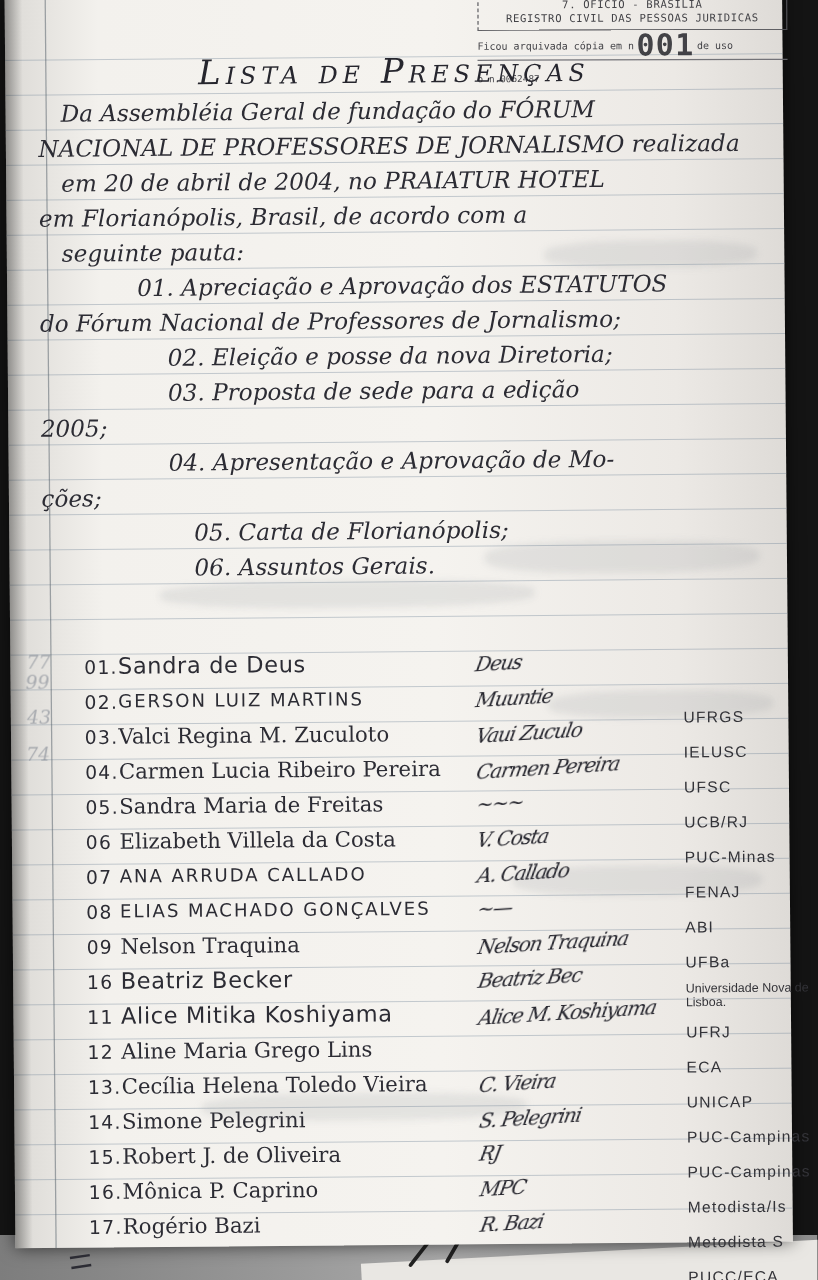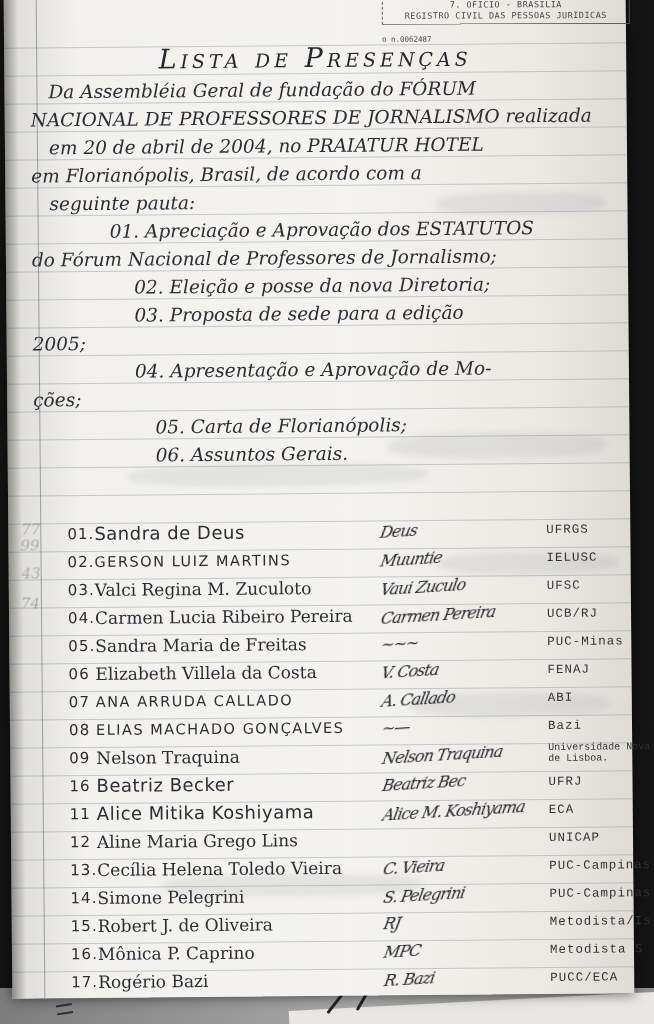--- a/index.html
+++ b/index.html
@@ -62,21 +62,21 @@
   .row{position:relative;height:28px;line-height:28px;white-space:nowrap;color:#2c2c34;}
   .num{position:absolute;left:59px;width:34px;font-family:"DejaVu Sans",sans-serif;font-size:15px;letter-spacing:1px;}
   .name{position:absolute;left:86px;font-size:17px;}
   .name.print{font-family:"DejaVu Sans",sans-serif;font-style:normal;font-size:14.5px;letter-spacing:1.5px;}
   .name.print-lg{font-family:"DejaVu Sans",sans-serif;font-style:normal;font-size:18px;letter-spacing:.5px;}
   .sig{
     position:absolute;left:372px;font-family:"DejaVu Serif",serif;font-style:italic;
     font-size:16px;transform:rotate(-3deg) skewX(-14deg);letter-spacing:-1px;
     color:#26262e;filter:blur(.25px);
   }
-  .inst{position:absolute;left:538px;font-family:Liberation Mono, monospace;font-size:12.5px;letter-spacing:1px;color:#333338;}
+  .inst{position:absolute;left:538px;font-family:Liberation Sans, sans-serif;font-size:12.5px;letter-spacing:1px;color:#333338;margin-top:44px;}
   .inst.two-line{width:112px;font-size:10px;line-height:10.5px;letter-spacing:0;white-space:normal;top:3px;}
   .equals-mark{position:absolute;left:44px;top:1008px;width:16px;height:6px;border-top:2px solid #2c2c34;border-bottom:2px solid #2c2c34;transform:rotate(-8deg);}
 </style>
 </head>
 <body>
 
 <div class="table-strip"></div>
 <div class="under-sheet"></div>
 <div class="pen-mark m1"></div>
 <div class="pen-mark m2"></div>
@@ -94,20 +94,25 @@
   <div class="smudge" style="left:380px;top:440px;width:220px;height:26px;"></div>
   <div class="smudge" style="left:120px;top:470px;width:300px;height:22px;"></div>
   <div class="smudge" style="left:430px;top:560px;width:180px;height:22px;"></div>
   <div class="smudge" style="left:400px;top:700px;width:200px;height:24px;"></div>
   <div class="smudge" style="left:150px;top:880px;width:260px;height:22px;"></div>
 
   <div class="stamp">
     <div class="stamp-box">
       <div>7. OFICIO - BRASILIA</div>
       <div>REGISTRO CIVIL DAS PESSOAS JURIDICAS</div>
+    </div>
+    <div class="stamp-row">
+      <span class="stamp-small">Ficou arquivada cópia em n</span>
+      <span class="stamp-big">001</span>
+      <span class="stamp-small">de uso</span>
     </div>
     <div class="stamp-foot">o n.0062487</div>
   </div>
 
   <div class="content hw ink">
     <div class="title">Lista de Presenças</div>
     <div class="line">Da Assembléia Geral de fundação do FÓRUM</div>
     <div class="line hang">NACIONAL DE PROFESSORES DE JORNALISMO realizada</div>
     <div class="line">em 20 de abril de 2004, no PRAIATUR HOTEL</div>
     <div class="line hang">em Florianópolis, Brasil, de acordo com a</div>
@@ -163,21 +168,21 @@
     <div class="row">
       <span class="num">07</span>
       <span class="name print">ANA ARRUDA CALLADO</span>
       <span class="sig">A. Callado</span>
       <span class="inst">ABI</span>
     </div>
     <div class="row">
       <span class="num">08</span>
       <span class="name print">ELIAS MACHADO GONÇALVES</span>
       <span class="sig">~—</span>
-      <span class="inst">Bazi</span>
+      <span class="inst">UFBa</span>
     </div>
     <div class="row">
       <span class="num">09</span>
       <span class="name">Nelson Traquina</span>
       <span class="sig">Nelson Traquina</span>
       <span class="inst two-line">Universidade Nova de Lisboa.</span>
     </div>
     <div class="row">
       <span class="num">16</span>
       <span class="name print-lg">Beatriz Becker</span>

